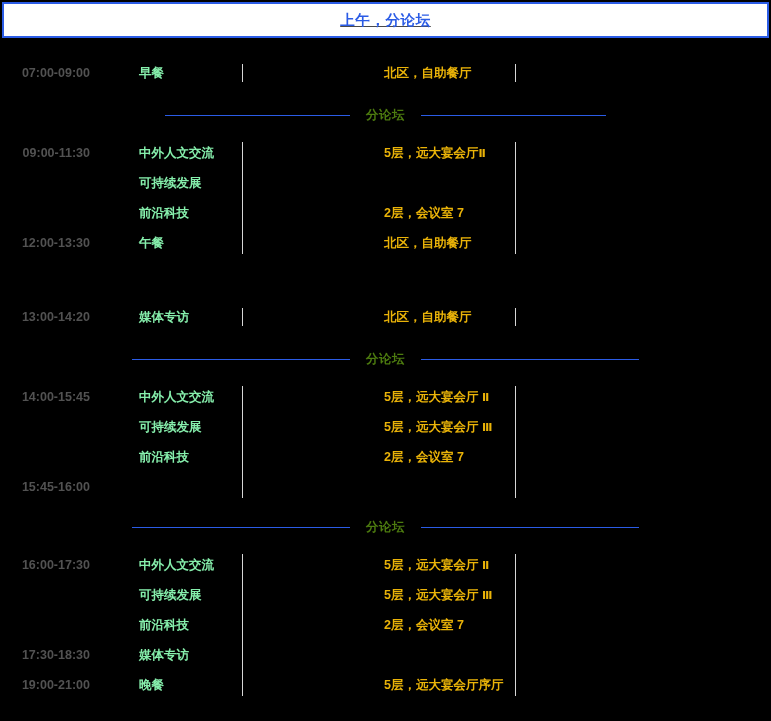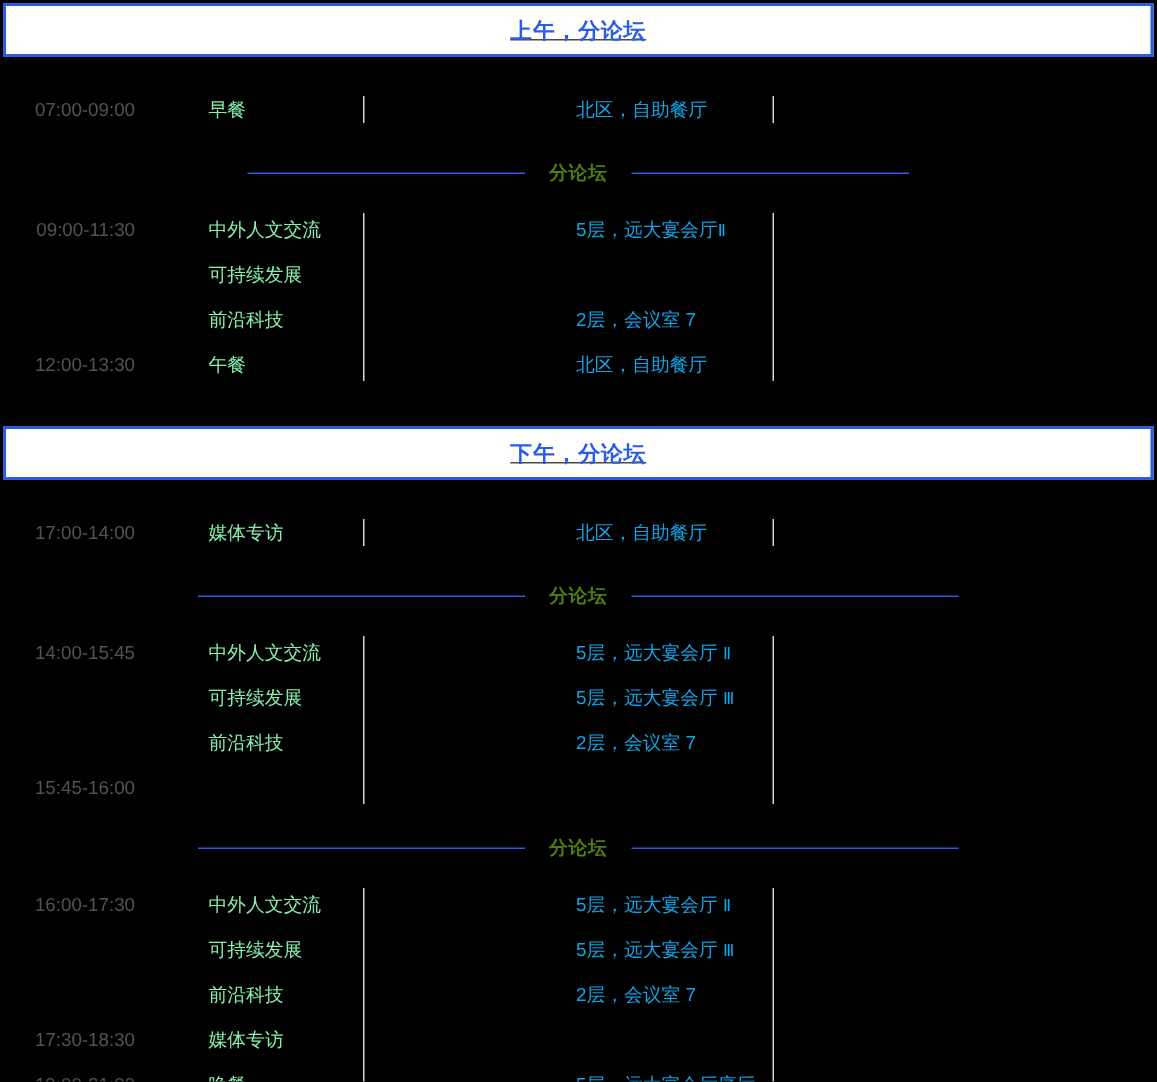--- a/index.html
+++ b/index.html
@@ -79,40 +79,40 @@
     padding-left: 27px;
     font-size: 12.5px;
     color: #86efac;
     white-space: nowrap;
   }
 
   .cell-venue {
     flex: 1 1 auto;
     padding-left: 15px;
     font-size: 12.5px;
-    color: #0ea5e9;
+    color: #eab308;
     white-space: nowrap;
   }
 
   
   .vrule {
     position: absolute;
     width: 0;
     border-left: 1px solid #d6d6d6;
   }
   .vrule-left  { left: 242px; }
   .vrule-right { left: 515px; }
 
   .numeral {
     font-family: "DejaVu Sans", sans-serif;
     font-size: 11px;
     letter-spacing: 0;
   }
 
-  .block { position: relative; }
+  .block { position: relative; font-weight: bold; }
   .spacer-12 { height: 12px; }
   .spacer-14 { height: 14px; }
   .spacer-16 { height: 16px; }
   .spacer-20 { height: 20px; }
   .spacer-24 { height: 24px; }
 </style>
 </head>
 <body>
 
 <div class="page">
@@ -171,31 +171,28 @@
       <div class="cell-time">12:00-13:30</div>
       <div class="cell-title">午餐</div>
       <div class="cell-venue">
         <span>北区，自助餐厅</span><span class="numeral"></span>
       </div>
     </div>
   </div>
 
   <div class="spacer-24"></div>
 
-  <div class="section-header">
-    <span class="section-header-title">下午，分论坛</span>
-  </div>
 
   <div class="spacer-20"></div>
 
   <div class="block">
     <div class="vrule vrule-left" style="top:6px; height:18px;"></div>
     <div class="vrule vrule-right" style="top:6px; height:18px;"></div>
     <div class="row">
-      <div class="cell-time">17:00-14:00</div>
+      <div class="cell-time">13:00-14:20</div>
       <div class="cell-title">媒体专访</div>
       <div class="cell-venue">
         <span>北区，自助餐厅</span><span class="numeral"></span>
       </div>
     </div>
   </div>
 
   <div class="spacer-16"></div>
 
   <div class="subdivider" style="padding:0 132px;">

